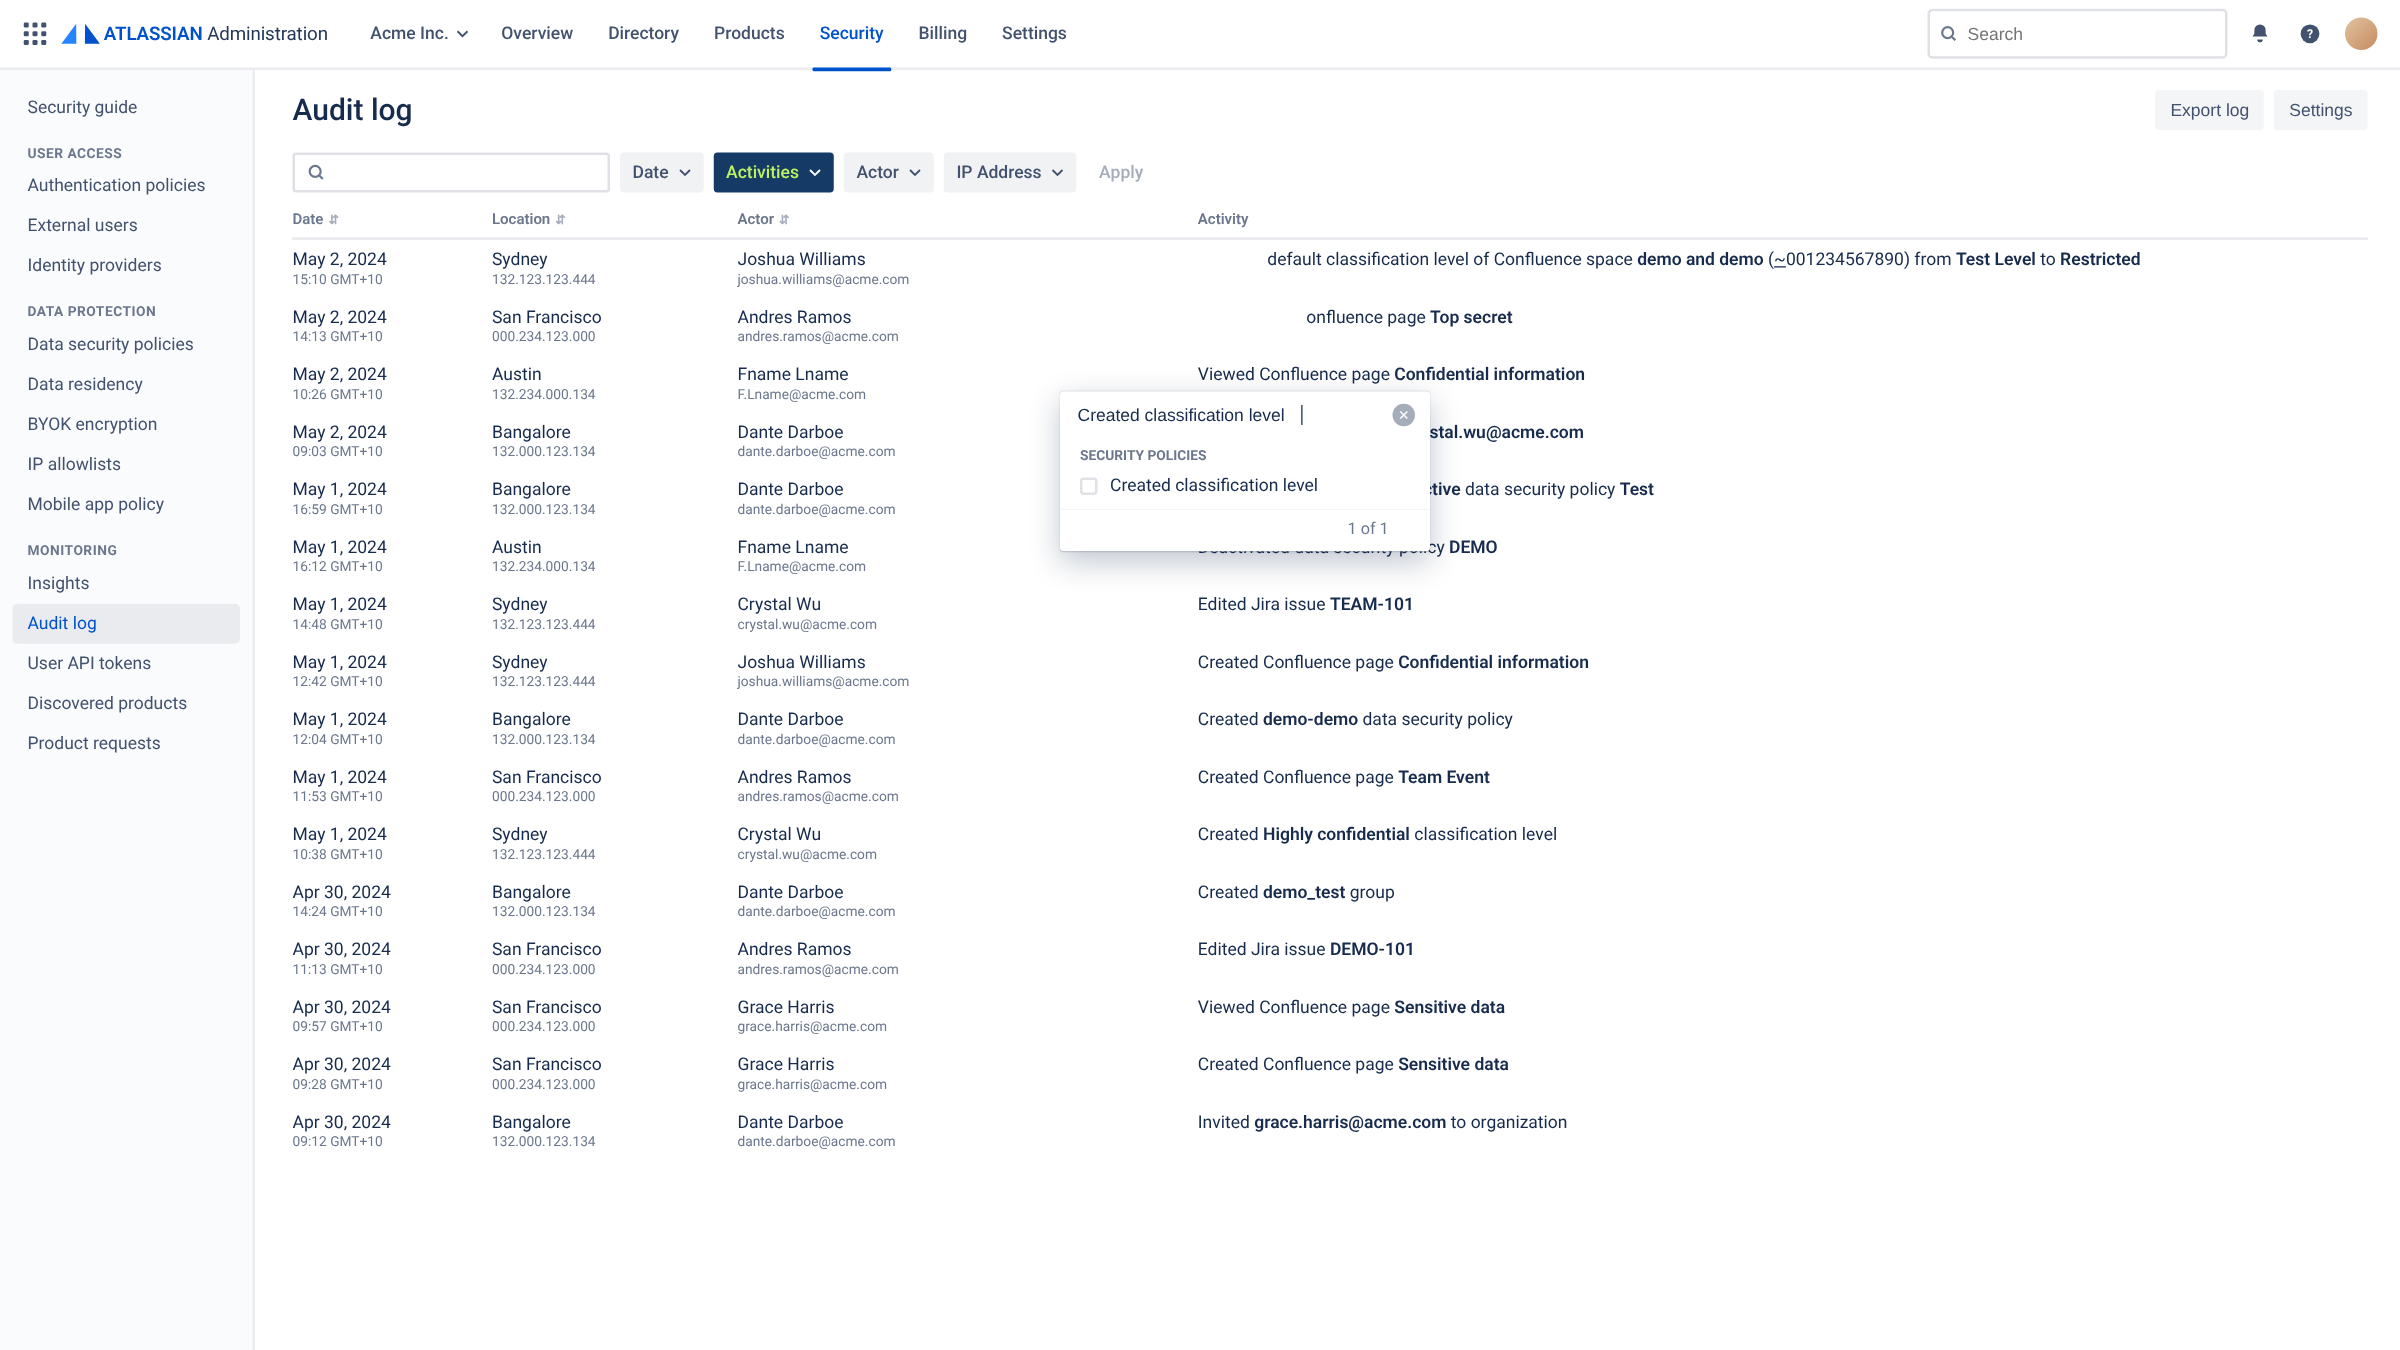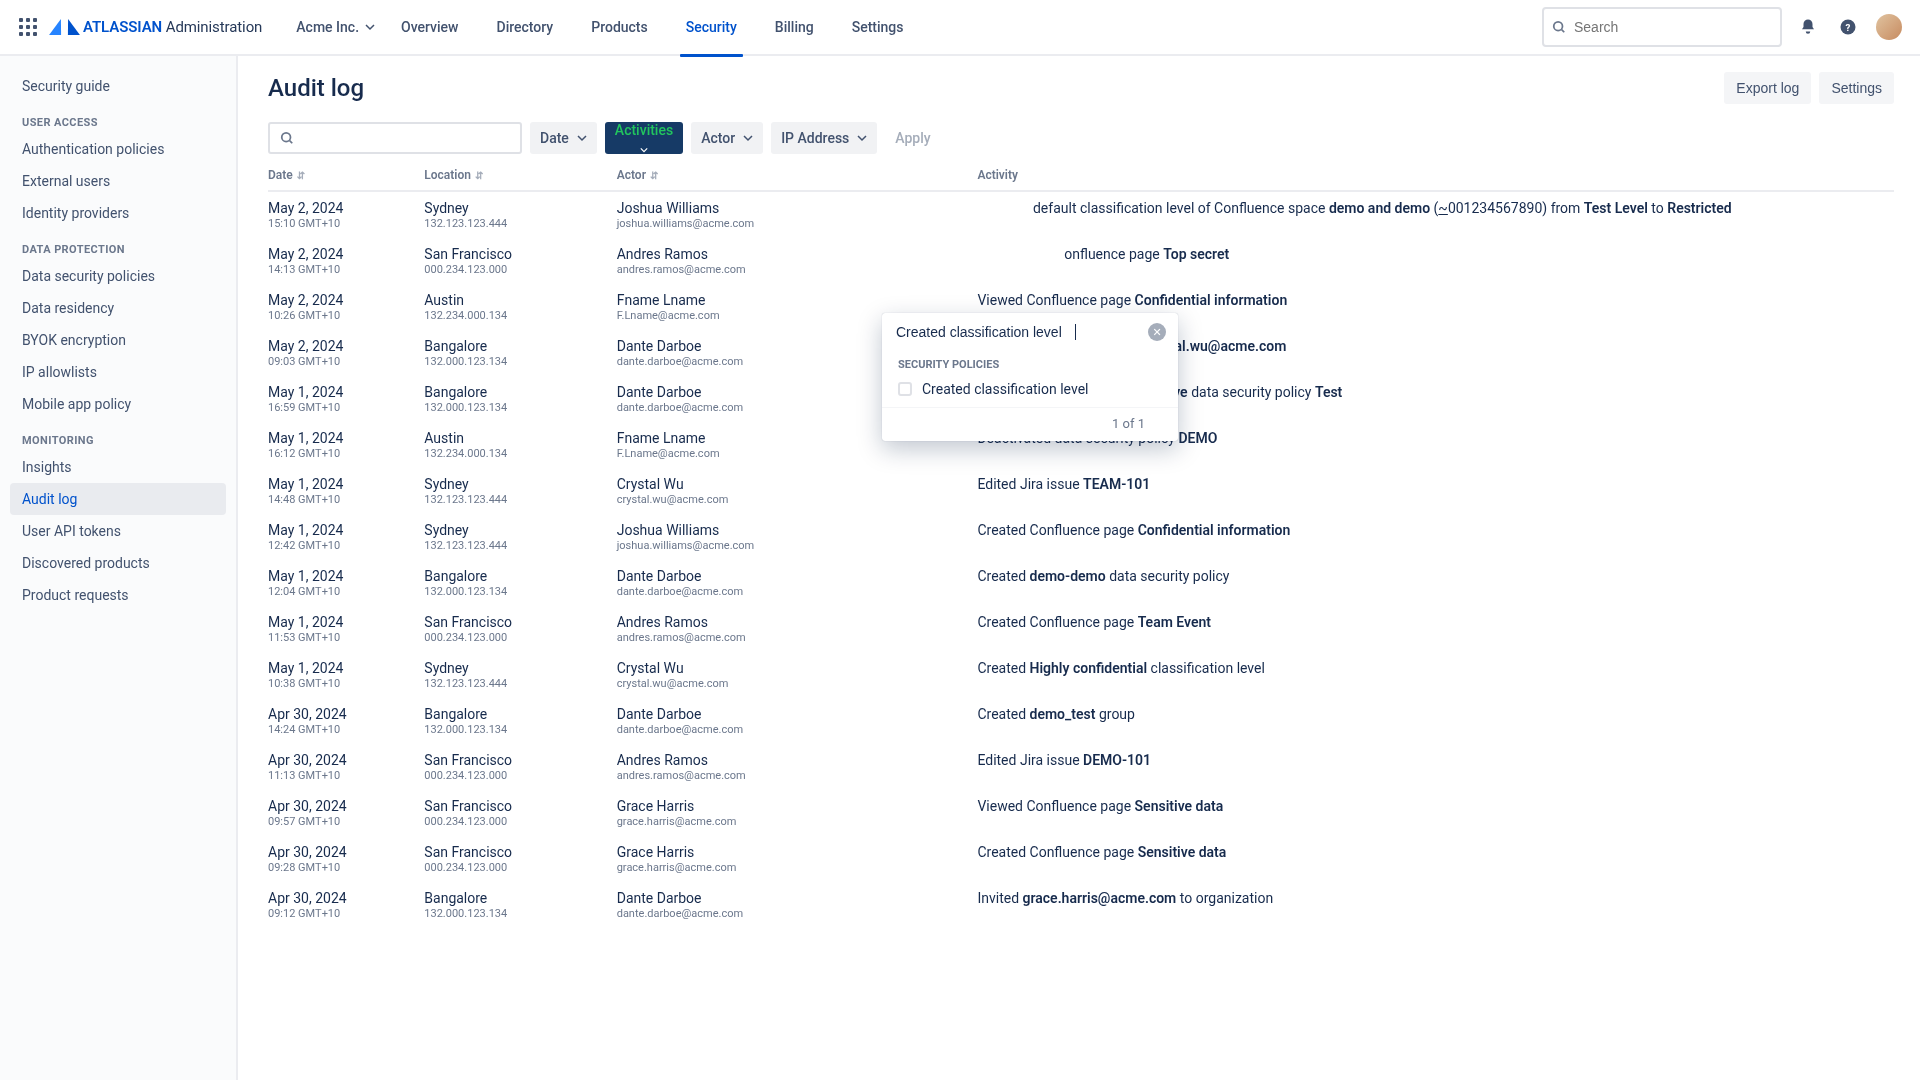--- a/index.html
+++ b/index.html
@@ -32,54 +32,54 @@
   }
   .app-switcher span { width:4px; height:4px; background:#42526E; border-radius:1px; }
   .brand { display:flex; align-items:center; gap:6px; margin-right: 28px; cursor:pointer;}
   .brand-logo { display:flex; gap:1px;}
   .tri { width:0; height:0; }
   .tri.left{ border-bottom:16px solid #2684FF; border-right:6px solid transparent; border-left:6px solid transparent; transform: skewX(-20deg);}
   .tri.right{ border-bottom:16px solid #0052CC; border-right:6px solid transparent; border-left:6px solid transparent; transform: skewX(20deg);}
   .brand-text { color:#0052CC; font-weight:600; font-size:15px; letter-spacing: -0.1px;}
   .brand-text .thin { color:#253858; font-weight:400;}
   .org-switch { display:flex; align-items:center; gap:6px; color:#42526E; font-weight:500; cursor:pointer; padding:4px 6px; margin-right:10px;}
-  .nav-tabs { display:flex; gap: 18px;}
+  .nav-tabs { display:flex; gap: 8px;}
   .nav-tab { padding: 4px 10px; color:#42526E; font-weight:500; cursor:pointer; position:relative;}
   .nav-tab.active { color:#0052CC;}
   .nav-tab.active::after{ content:""; position:absolute; bottom:-18px; left:4px; right:4px; height:3px; background:#0052CC; border-radius:1px;}
   .spacer { flex:1; }
   .search-box { width: 240px; height:32px; border:2px solid #DFE1E6; border-radius:4px; display:flex; align-items:center; padding:18px 8px; gap:6px; color:#6B778C;}
   .search-box input{ border:none; outline:none; flex:1; font-size:14px; color:#172B4D;}
   .top-icons { display:flex; align-items:center; gap:16px; margin-left:14px;}
   .icon-btn { width:24px; height:24px; color:#42526E; display:flex; align-items:center; justify-content:center; cursor:pointer;}
   .avatar { width:26px; height:26px; border-radius:50%; background: linear-gradient(135deg,#e0c3a0,#c78b60); cursor:pointer;}
 
   
   .layout { display:flex; height: calc(1080px - 56px);}
-  .sidebar { width:238px; background:#FAFBFC; border-right: 2px solid #EBECF0; padding-top:14px;}
+  .sidebar { width:204px; background:#FAFBFC; border-right: 2px solid #EBECF0; padding-top:14px;}
   .side-item { padding:8px 22px; color:#42526E; font-size:14px; cursor:pointer;}
   .side-item.selected{ background:#E9EBEF; color:#0052CC; border-radius:4px; margin:0 10px; padding-left:12px;}
   .side-group { padding: 14px 22px 4px; font-size:11px; font-weight:700; color:#6B778C; letter-spacing:0.4px;}
 
   
   .content { flex:1; padding: 14px 26px 0 30px; position:relative; overflow:hidden;}
   .breadcrumb { color:#6B778C; font-size:14px;}
   .breadcrumb a { color:#6B778C; text-decoration:none; cursor:pointer;}
   .page-head { display:flex; align-items:center; margin-top:2px;}
   h1 { margin:0; font-size:24px; font-weight:500; flex:1;}
   .btn { height:32px; border:none; background:#F4F5F7; border-radius:3px; padding:0 12px; font-size:14px; color:#42526E; font-weight:500; cursor:pointer;}
   .btn + .btn { margin-left:8px;}
   .desc { color:#172B4D; margin-top:4px; max-width: 1200px; line-height:1.45;}
   .desc a { color:#0052CC; text-decoration:none; cursor:pointer;}
 
   .filter-row { display:flex; align-items:center; gap:8px; margin-top:18px;}
   .filter-search { width:254px; height:32px; border:2px solid #DFE1E6; border-radius:3px; display:flex; align-items:center; padding:0 10px; color:#6B778C;}
   .filter-search input{ border:none; outline:none; flex:1;}
   .pill { height:32px; border-radius:3px; background:#F1F2F4; display:flex; align-items:center; padding:0 10px; gap:8px; color:#42526E; font-weight:500; cursor:pointer;}
-  .pill.active { background:#163A66; color:#22c55e;flex-direction:column;}
+  .pill.active { background:#163A66; color:#bef264;}
   .pill.disabled { background:transparent; color:#A5ADBA; cursor:default;}
 
   .showing { margin-top:14px; color:#6B778C; display:flex; align-items:center; gap:8px;}
   .refresh-icon{ display:inline-flex;}
 
   table.audit { width: 100%; border-collapse: collapse; margin-top:6px;}
   .audit th { text-align:left; font-size:12px; font-weight:600; color:#6B778C; padding:8px 0 8px 0; border-bottom:2px solid #EBECF0;}
   .audit th .sort{ display:inline-block; margin-left:4px; color:#A5ADBA; font-size:10px;}
   .audit td { padding: 8px 8px 8px 0; vertical-align:top; font-size:14px; color:#172B4D;}
   .audit tr.row td { border-top:0;}

